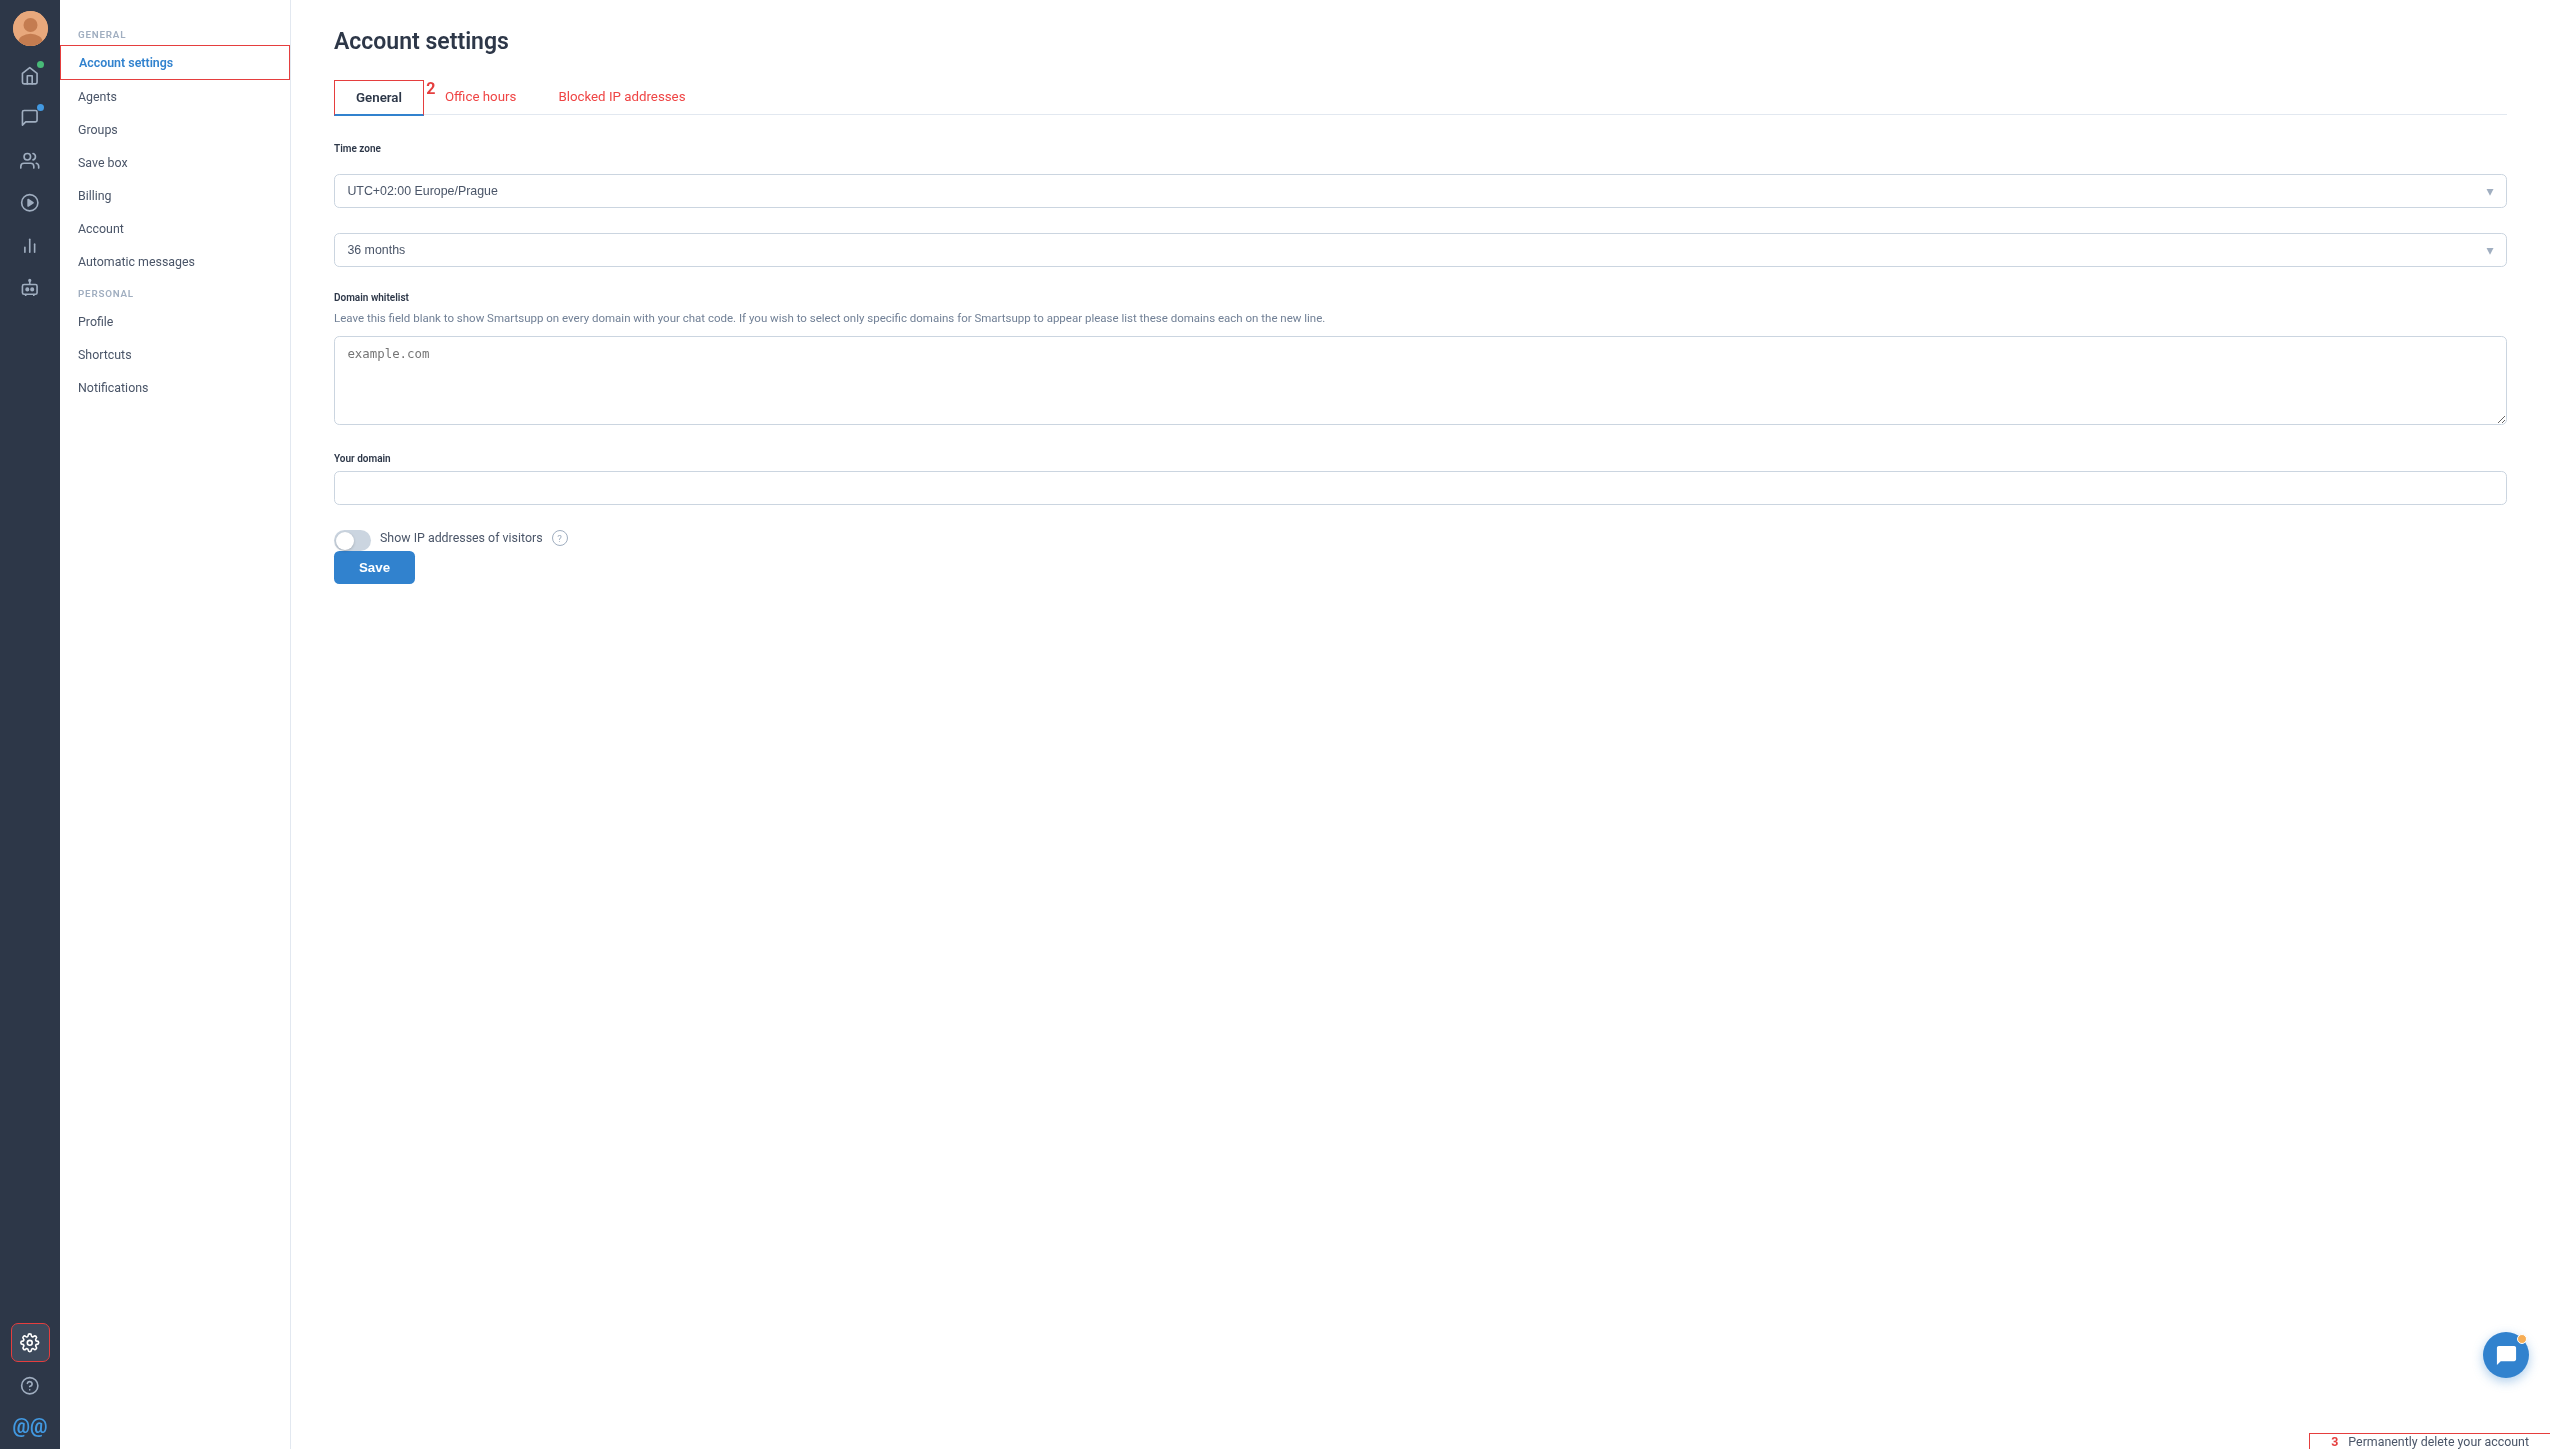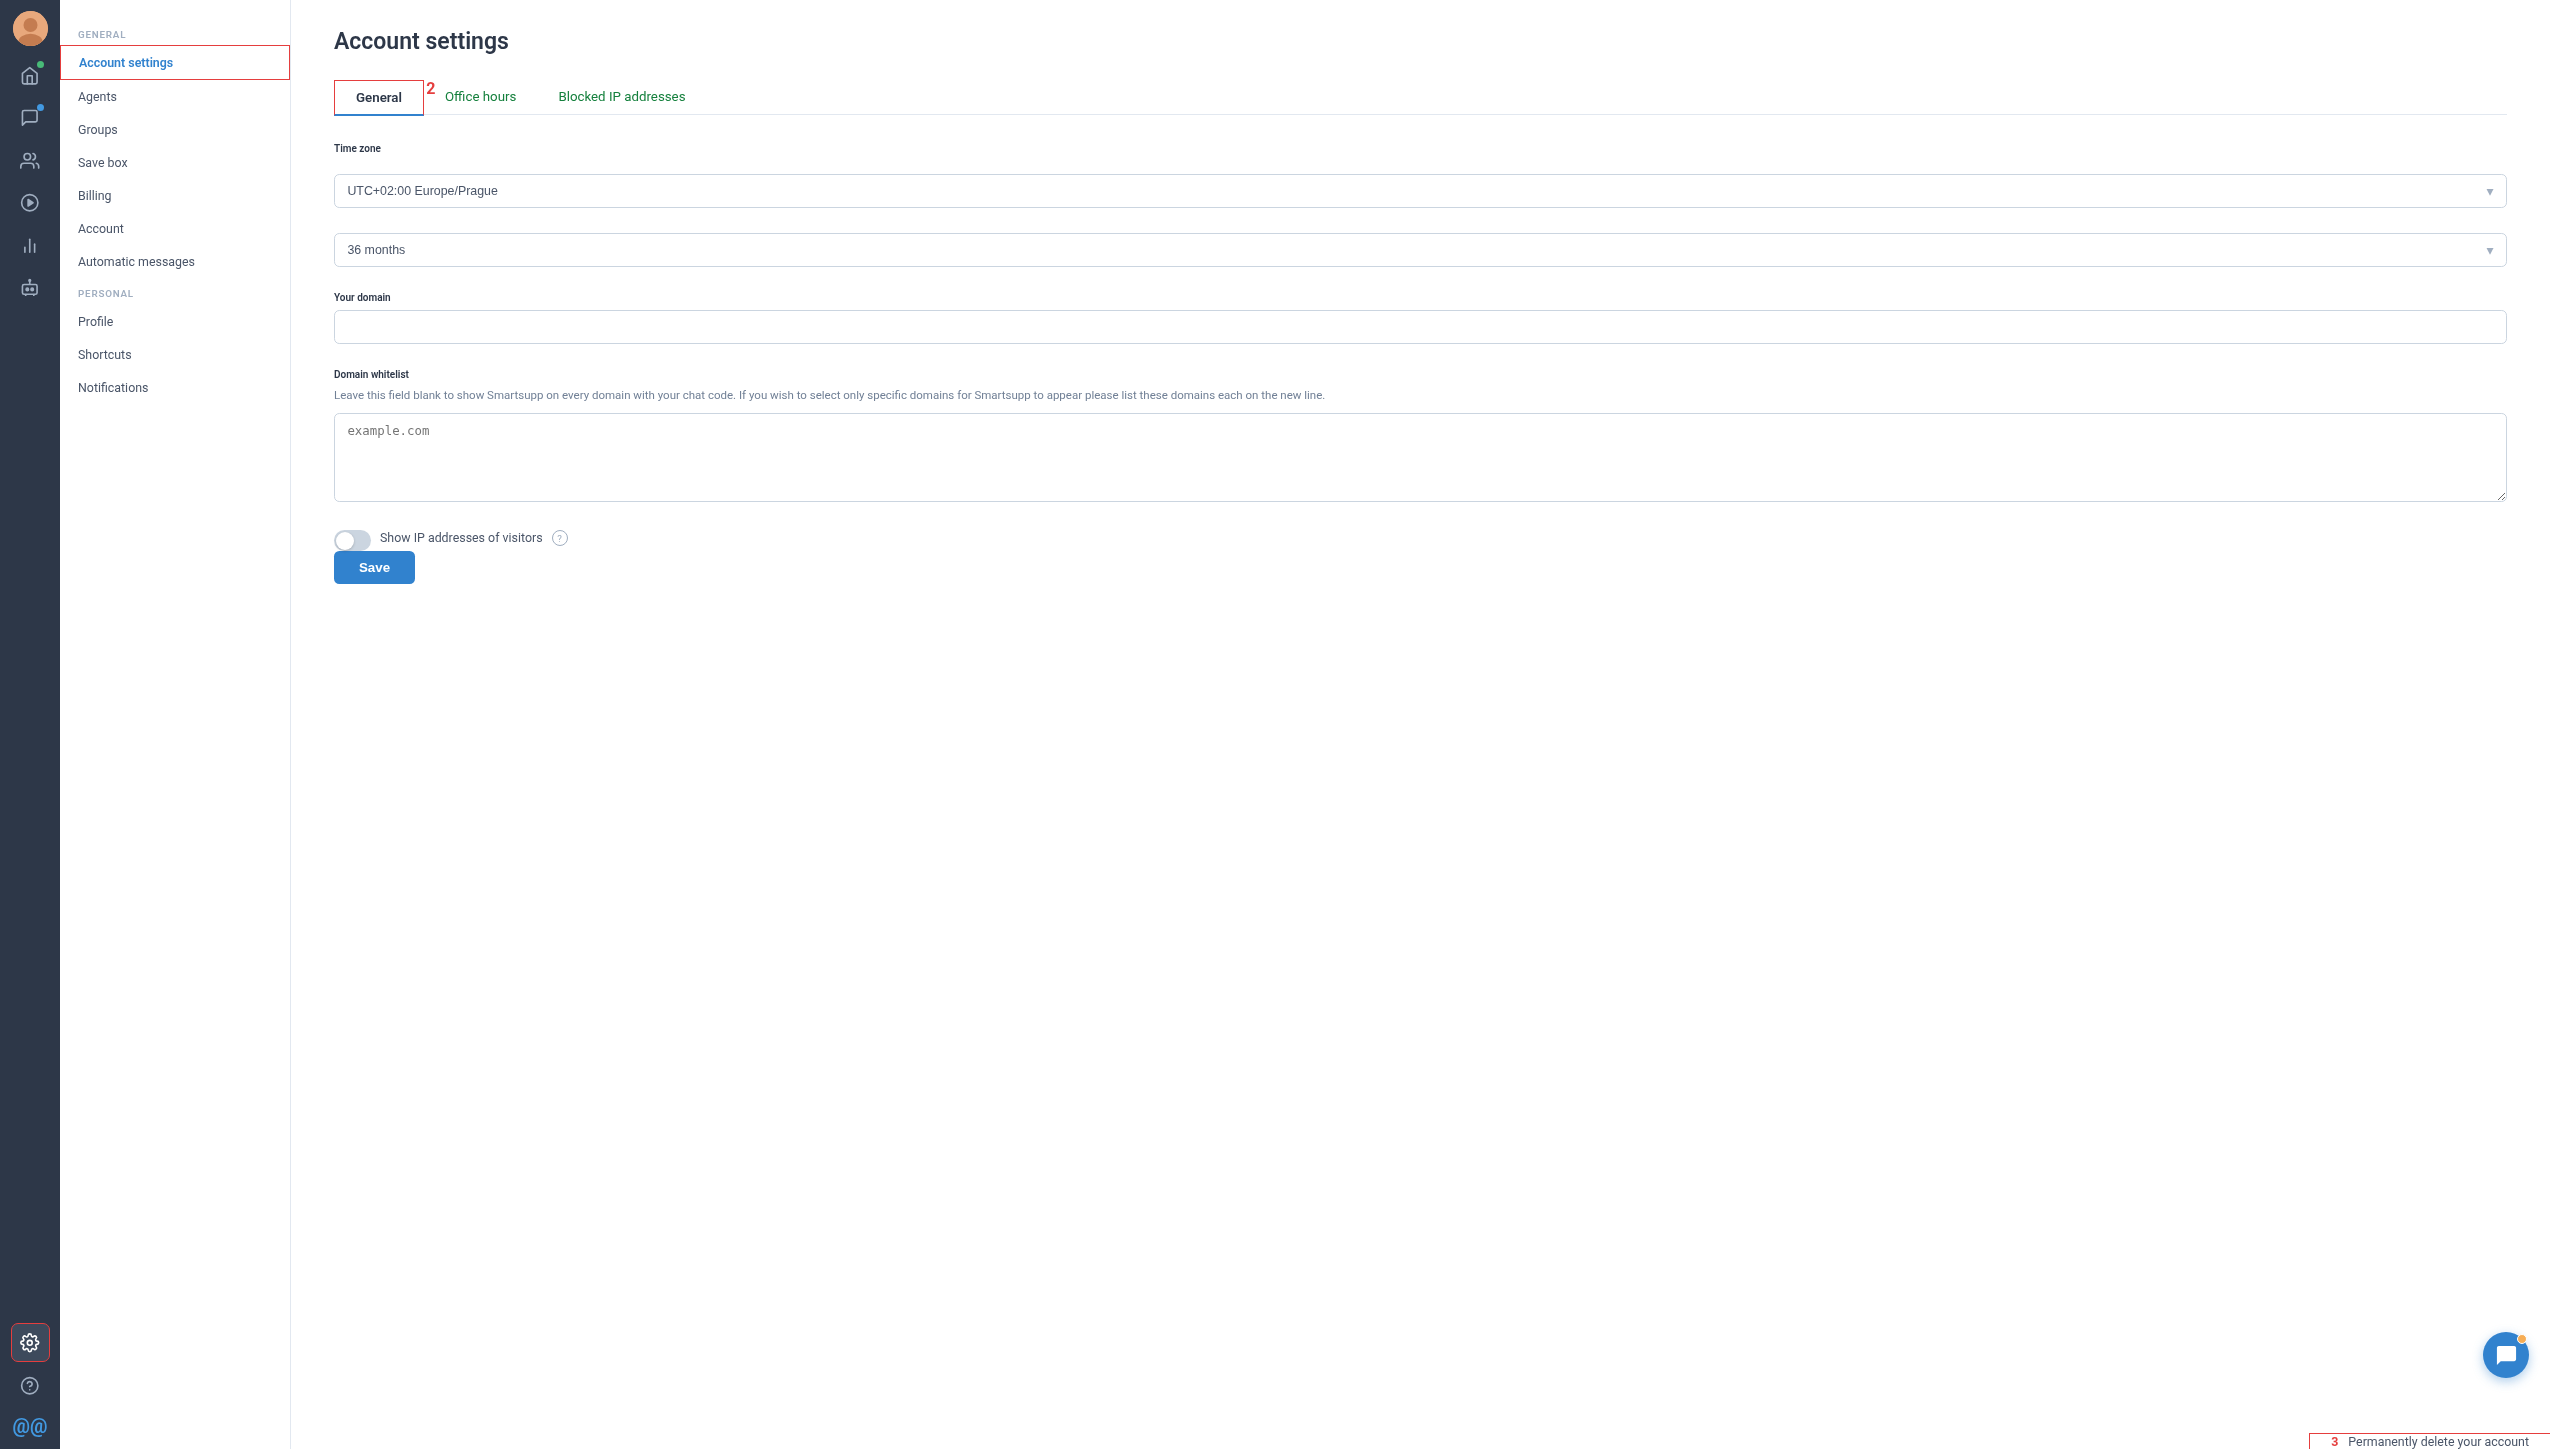--- a/index.html
+++ b/index.html
@@ -108,21 +108,21 @@
     .tabs {
       display: flex;
       border-bottom: 1.8px solid #e2e8f0;
       margin-bottom: 28px;
       gap: 0;
     }
     .tab-item {
       padding: 9px 21px;
       cursor: pointer;
       font-size: 13.3px;
-      color: #15803d;
+      color: #ef4444;
       border-bottom: 2.7px solid transparent;
       margin-bottom: -1.8px;
       transition: color 0.1s;
     }
     .tab-item.active {
       color: #2d3748;
       font-weight: 600;
       border-bottom: 2.7px solid #3182ce;
       border: 1.8px solid #e53e3e;
       border-bottom: 2.7px solid #3182ce;
@@ -450,29 +450,29 @@
     <div class="form-select-wrapper">
       <select class="form-select">
         <option>36 months</option>
       </select>
       <span class="select-arrow">▾</span>
     </div>
   </div>
 
   
   <div class="form-section">
-    <label class="form-label">Your domain</label>
-    <input class="form-input" type="text" value="" style="">
-  </div>
-
-  
-  <div class="form-section">
     <label class="form-label">Domain whitelist</label>
     <p class="form-description">Leave this field blank to show Smartsupp on every domain with your chat code. If you wish to select only specific domains for Smartsupp to appear please list these domains each on the new line.</p>
     <textarea class="form-textarea" placeholder="example.com" style=""></textarea>
+  </div>
+
+  
+  <div class="form-section">
+    <label class="form-label">Your domain</label>
+    <input class="form-input" type="text" value="" style="">
   </div>
 
   
   <div class="toggle-row">
     <div class="toggle">
       <div class="toggle-knob"></div>
     </div>
     <span class="toggle-label">Show IP addresses of visitors</span>
     <span class="help-icon">?</span>
   </div>

